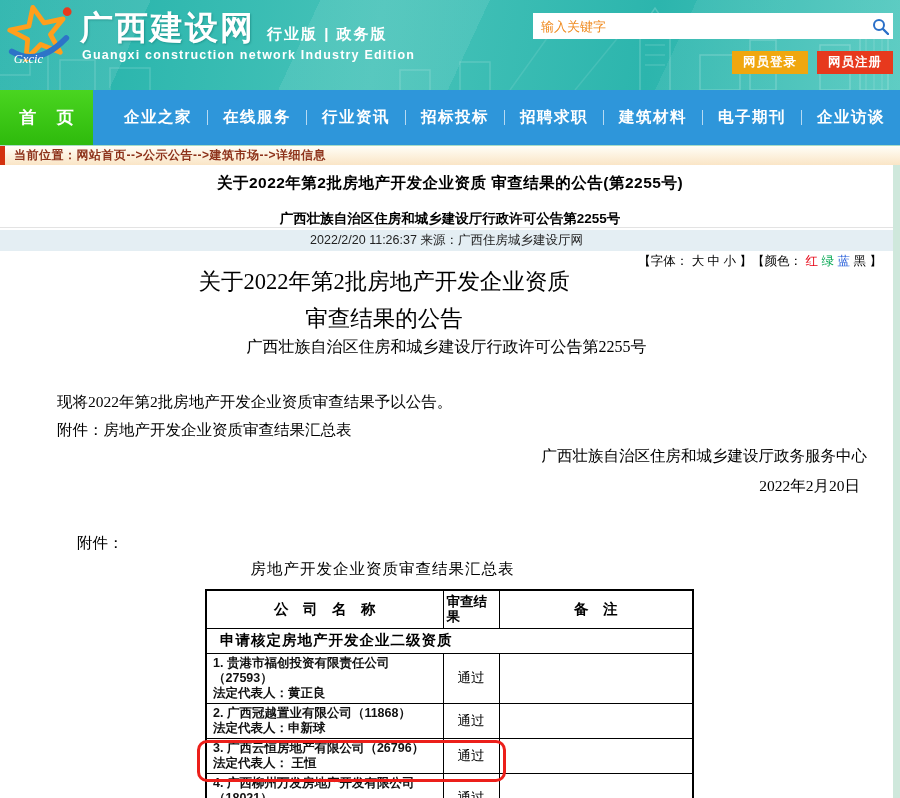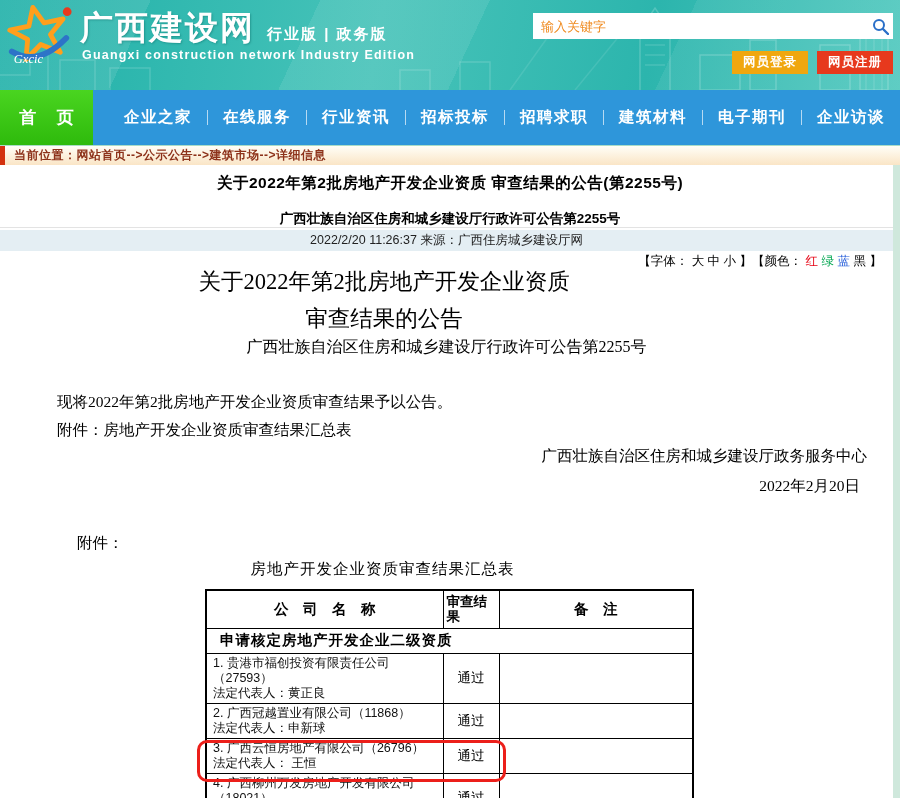--- a/index.html
+++ b/index.html
@@ -64,21 +64,21 @@
 
   .tbl-wrap { position:absolute; top:424px; left:205px; width:487px; }
   table.result { border-collapse:collapse; width:487px; border:2px solid #000; table-layout:fixed; }
   table.result td { border:1px solid #000; vertical-align:middle; overflow:hidden; }
   .col-company { width:237px; }
   .col-result { width:56px; }
   .col-remark { width:194px; }
   .th-cell { font-family:"Liberation Serif","DejaVu Serif",serif; font-weight:bold; font-size:14.5px; text-align:center; height:38px; }
   .th-result { font-size:13.5px; line-height:15px; padding:0 3px; text-align:left; }
   .section-cell { font-family:"Liberation Serif","DejaVu Serif",serif; font-weight:bold; font-size:14.5px; height:25px; padding-left:13px; letter-spacing:1px; }
-  .company-cell { padding:2px 6px; font-size:12.5px; font-weight:normal; color:#111; line-height:15px;margin-left:42px; }
+  .company-cell { padding:2px 6px; font-size:12.5px; font-weight:bold; color:#111; line-height:15px;margin-left:42px; }
   .result-cell { text-align:center; font-family:"Liberation Serif","DejaVu Serif",serif; font-size:13.5px; }
   .r1 td { height:31px; } .r2 td { height:31px; } .r3 td { height:30px; } .r4 td { height:32px; }
   .red-box { position:absolute; left:-8px; top:151px; width:309px; height:42px; border:3px solid #ec1f1a; border-radius:10px; pointer-events:none; }
 </style>
 </head>
 <body>
 
 <div class="page">
 
   <div class="banner">

